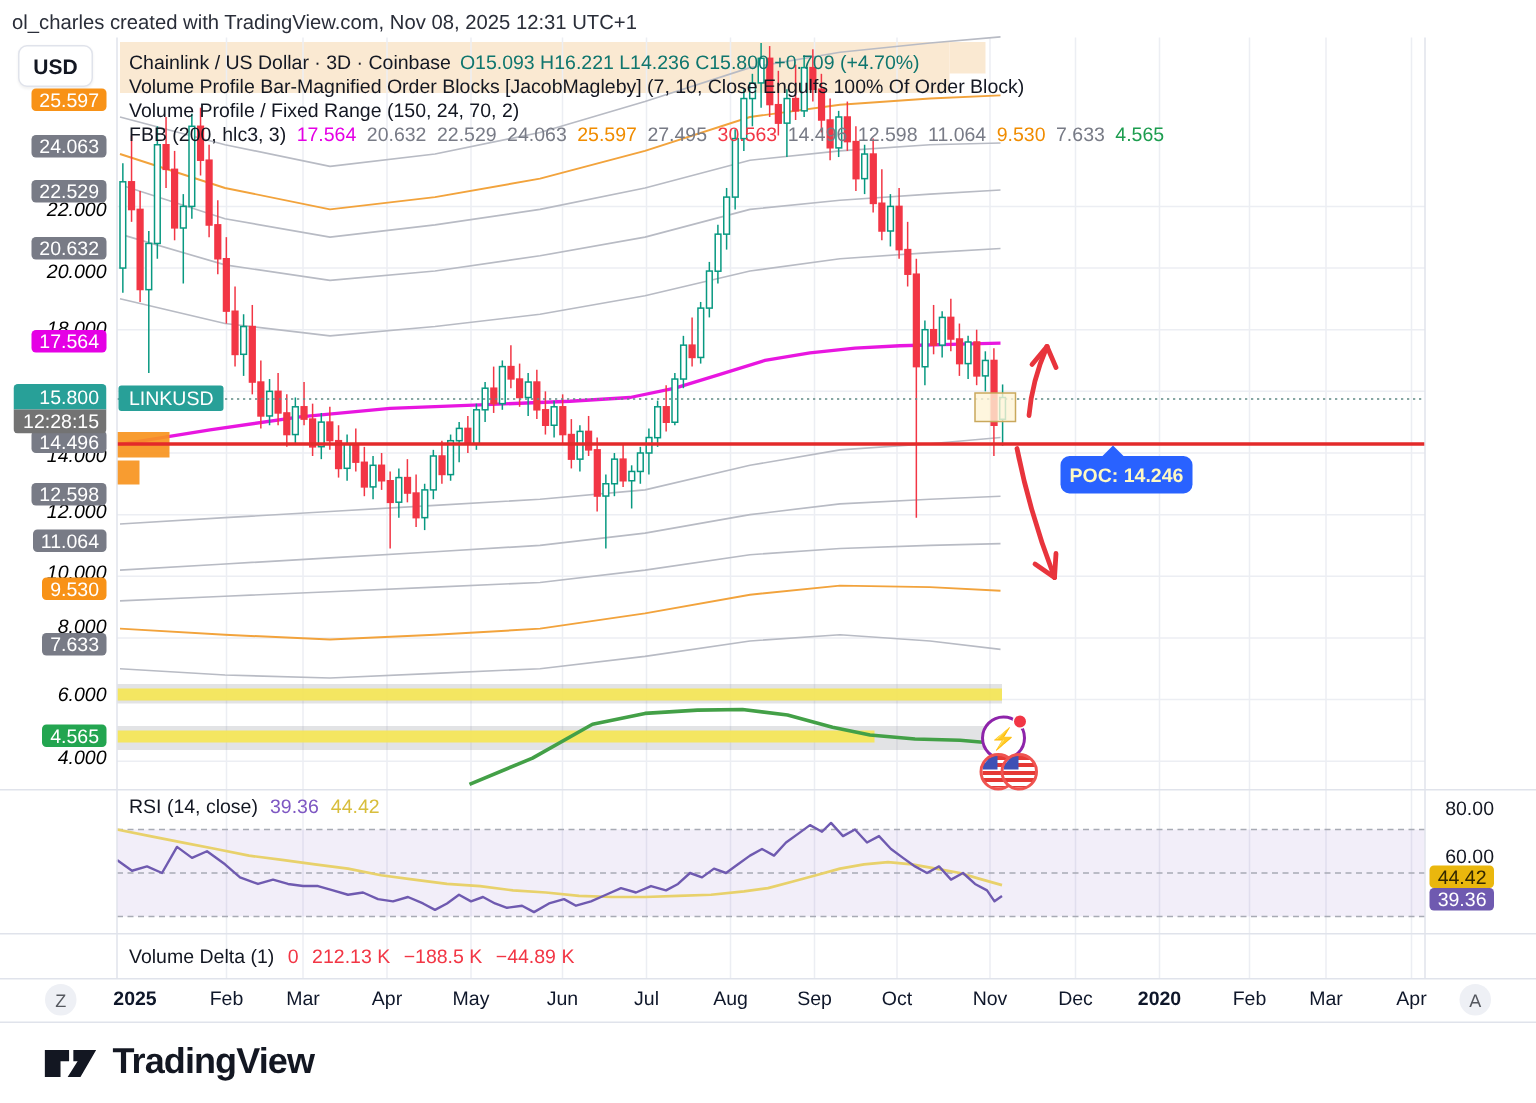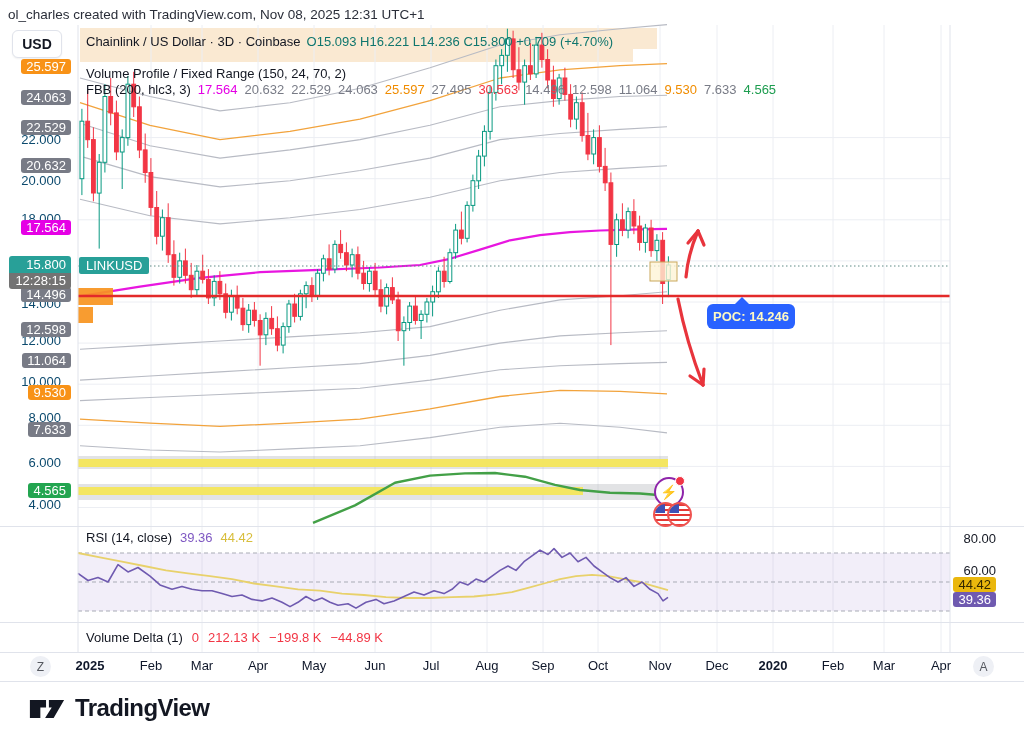--- a/index.html
+++ b/index.html
@@ -9,21 +9,21 @@
   .abs{position:absolute;}
   .watermark{left:8px;top:7px;font-size:13.5px;color:#2a2e39;}
   .usd-btn{left:12px;top:30px;width:48px;height:26px;background:#fff;border:1px solid #e0e3eb;
            border-radius:6px;font-size:14px;font-weight:600;display:flex;align-items:center;
            justify-content:center;box-shadow:0 1px 2px rgba(0,0,0,.06);cursor:pointer;}
   .legend{left:86px;font-size:13px;line-height:15px;white-space:nowrap;}
   .l1{top:34px;} .l2{top:50px;} .l3{top:66px;} .l4{top:82px;}
   .ohlc{color:#0f766e;margin-left:6px;}
   .fbbv{margin-left:7px;}
   .pscale{left:0;top:0;width:73px;height:652px;}
-  .plabel{position:absolute;right:12px;font-size:13px;color:#0c4a6e;line-height:16px;}
+  .plabel{position:absolute;right:2px;font-size:13px;color:#000000;line-height:16px;font-style:italic;}
   .pbadge{position:absolute;right:2px;font-size:13px;color:#fff;line-height:15px;
           padding:0 5px;border-radius:3px;}
   .cur-badge{position:absolute;right:2px;width:62px;text-align:right;font-size:13px;color:#fff;
              border-radius:3px;overflow:hidden;}
   .cur-badge .r1{padding:1px 5px;background:#28a098;}
   .cur-badge .r2{padding:0 5px 1px;background:#737373;}
   .flag-badge{left:79px;top:257px;background:#28a098;color:#fff;font-size:13px;line-height:17px;
               padding:0 7px;border-radius:2px;}
   .poc{left:707px;top:304px;width:88px;height:25px;background:#2962ff;color:#fef9c3;border-radius:6px;
        font-size:13px;font-weight:700;display:flex;align-items:center;justify-content:center;}
@@ -332,20 +332,21 @@
       <line x1="0" y1="652.5" x2="1024" y2="652.5" stroke="#e0e3eb"></line>
       <line x1="0" y1="681.5" x2="1024" y2="681.5" stroke="#e0e3eb"></line>
     </svg>
 
 <div class="abs watermark">ol_charles created with TradingView.com, Nov 08, 2025 12:31 UTC+1</div>
 <div class="abs usd-btn">USD</div>
 
 <div class="abs legend l1">
   <span>Chainlink / US Dollar · 3D · Coinbase</span><span class="ohlc">O15.093  H16.221  L14.236  C15.800  +0.709 (+4.70%)</span>
 </div>
+<div class="abs legend l2">Volume Profile Bar-Magnified Order Blocks [JacobMagleby] (7, 10, Close Engulfs 100% Of Order Block)</div>
 <div class="abs legend l3">Volume Profile / Fixed Range (150, 24, 70, 2)</div>
 <div class="abs legend l4">
   <span>FBB (200, hlc3, 3)</span><span id="fbb-values"><span class="fbbv" style="color: rgb(229, 0, 229);">17.564</span><span class="fbbv" style="color: rgb(120, 123, 134);">20.632</span><span class="fbbv" style="color: rgb(120, 123, 134);">22.529</span><span class="fbbv" style="color: rgb(120, 123, 134);">24.063</span><span class="fbbv" style="color: rgb(240, 140, 0);">25.597</span><span class="fbbv" style="color: rgb(120, 123, 134);">27.495</span><span class="fbbv" style="color: rgb(242, 54, 69);">30.563</span><span class="fbbv" style="color: rgb(120, 123, 134);">14.496</span><span class="fbbv" style="color: rgb(120, 123, 134);">12.598</span><span class="fbbv" style="color: rgb(120, 123, 134);">11.064</span><span class="fbbv" style="color: rgb(240, 140, 0);">9.530</span><span class="fbbv" style="color: rgb(120, 123, 134);">7.633</span><span class="fbbv" style="color: rgb(29, 157, 79);">4.565</span></span>
 </div>
 
 <div class="abs pscale" id="price-scale">
       <div class="plabel" style="top: 132px;">22.000</div>
       <div class="plabel" style="top: 173px;">20.000</div>
       <div class="plabel" style="top: 211px;">18.000</div>
       <div class="plabel" style="top: 296px;">14.000</div>
@@ -383,21 +384,21 @@
   <span>RSI (14, close)</span><span class="rsi-v">39.36</span><span class="rsi-m">44.42</span>
 </div>
 <div class="abs rscale" id="rsi-scale">
       <div class="rplain" style="top: 531px;">80.00</div>
       <div class="rplain" style="top: 563px;">60.00</div>
       <div class="rbadge" style="top: 577px; background: rgb(234, 183, 13); color: rgb(51, 40, 0);">44.42</div>
       <div class="rbadge" style="top: 592px; background: rgb(111, 90, 176); color: rgb(255, 255, 255);">39.36</div>
     </div>
 
 <div class="abs vd-legend">
-  <span>Volume Delta (1)</span><span id="vd-values"><span class="vdv">0</span><span class="vdv">212.13 K</span><span class="vdv">−199.8 K</span><span class="vdv">−44.89 K</span></span>
+  <span>Volume Delta (1)</span><span id="vd-values"><span class="vdv">0</span><span class="vdv">212.13 K</span><span class="vdv">−188.5 K</span><span class="vdv">−44.89 K</span></span>
 </div>
 
 <div class="abs taxis" id="time-axis">
       <div class="tlabel tbold" style="left: 90px;">2025</div>
       <div class="tlabel" style="left: 151px;">Feb</div>
       <div class="tlabel" style="left: 202px;">Mar</div>
       <div class="tlabel" style="left: 258px;">Apr</div>
       <div class="tlabel" style="left: 314px;">May</div>
       <div class="tlabel" style="left: 375px;">Jun</div>
       <div class="tlabel" style="left: 431px;">Jul</div>

